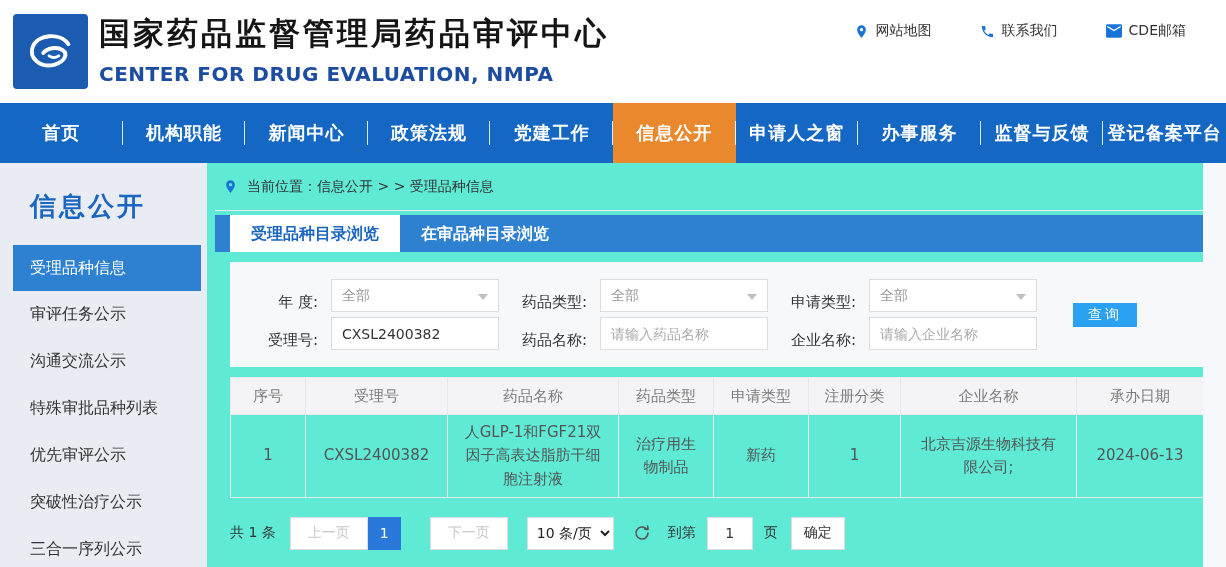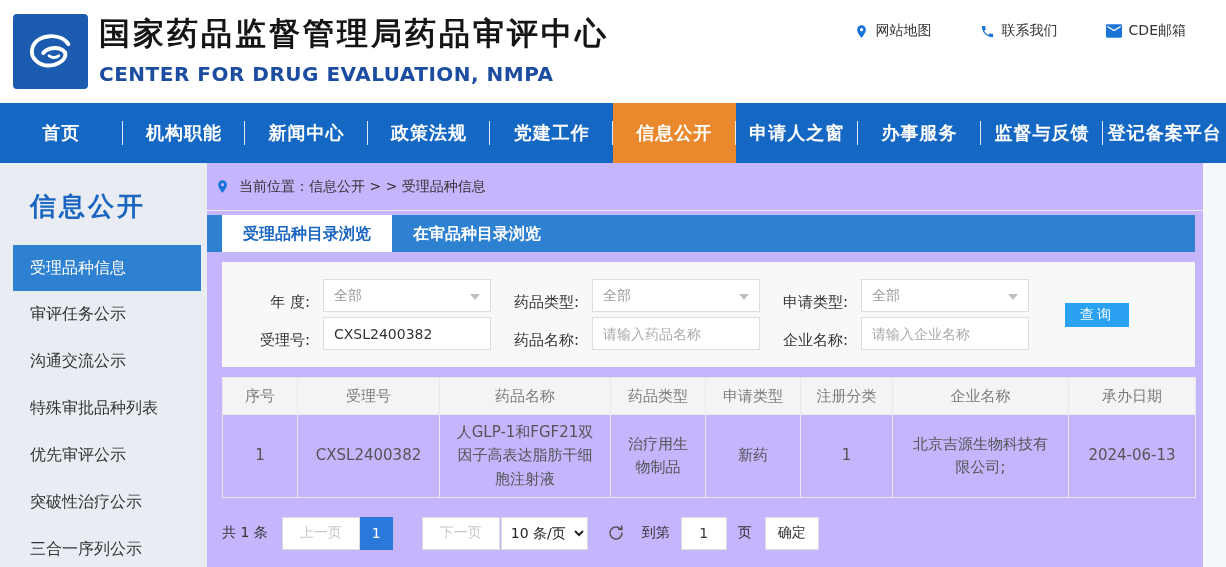--- a/index.html
+++ b/index.html
@@ -24,21 +24,21 @@
   .nav-item { flex:1; display:flex; align-items:center; justify-content:center; color:#fff; font-size:18px; font-weight:bold; letter-spacing:1px; cursor:pointer; position:relative; white-space:nowrap; }
   .nav-item:not(:first-child)::before { content:""; position:absolute; left:-1px; top:50%; transform:translateY(-50%); width:1px; height:24px; background:rgba(255,255,255,0.85); }
   .nav-item.active { background:#e9882c; }
 
   
   .page-body { display:flex; height:404px; }
   .sidebar { width:207px; background:#e9edf3; flex:none; }
   .sidebar-title { color:#1a66c0; font-size:26px; font-weight:bold; letter-spacing:3px; padding:26px 0 21px 30px; }
   .side-item { height:47px; display:flex; align-items:center; padding-left:30px; font-size:16px; color:#333; cursor:pointer; white-space:nowrap; }
   .side-item.active { background:#2e81d0; color:#fff; margin:0 6px 0 13px; padding-left:17px; height:46px; }
-  .main { width:996px; flex:none; background:#c4b5fd; }
+  .main { width:996px; flex:none; background:#5eead4; padding-left:8px; }
   .right-strip { flex:1; background:#f6f9fc; }
 
   
   .breadcrumb { height:48px; display:flex; align-items:center; gap:9px; padding-left:8px; border-bottom:1px solid #e9e9e9; font-size:14px; color:#333; }
 
   
   .tabs { margin-top:4px; height:37px; width:988px; background:#2e81d0; display:flex; padding-left:15px; }
   .tab { height:37px; line-height:37px; padding:0 21px; font-size:16px; font-weight:bold; color:#fff; cursor:pointer; white-space:nowrap; }
   .tab.active { background:#fff; color:#1a66c0; }
 
@@ -57,21 +57,21 @@
   table.results th { background:#f4f4f6; color:#7c7c7c; font-weight:normal; font-size:15px; height:37px; border:1px solid #e8e8e8; }
   table.results td { color:#555; font-size:15px; height:78px; border:1px solid #e8e8e8; text-align:center; padding:6px 14px; line-height:1.55; word-break:break-all; }
 
   
   .pagination { display:flex; align-items:center; margin:19px 0 0 15px; font-size:14px; color:#333; }
   .pg-total { margin-right:14px; white-space:nowrap; }
   .pg-btn { height:33px; display:flex; align-items:center; padding:0 17px; border:1px solid #dcdcdc; background:#fff; white-space:nowrap; }
   .pg-prev { color:#c9c9c9; cursor:default; }
   .pg-page { width:33px; padding:0; justify-content:center; background:#2a79da; border-color:#2a79da; color:#fff; cursor:pointer; }
   .pg-next { color:#c9c9c9; cursor:default;margin-left:29px; }
-  .pg-size { height:33px; margin-left:1px; border:1px solid #dcdcdc; background:#fff; font-size:14px; padding:0 5px; color:#222; outline:none; }
+  .pg-size { height:33px; margin-left:19px; border:1px solid #dcdcdc; background:#fff; font-size:14px; padding:0 5px; color:#222; outline:none; }
   .pg-refresh { margin-left:19px; display:flex; cursor:pointer; }
   .goto-label { margin-left:17px; white-space:nowrap; }
   .goto-input { width:46px; height:33px; border:1px solid #dcdcdc; margin:0 11px; text-align:center; font-size:14px; outline:none; color:#333; }
   .goto-unit { white-space:nowrap; }
   .confirm-btn { height:33px; margin-left:13px; padding:0 12px; border:1px solid #dcdcdc; background:#fff; font-size:14px; color:#333; cursor:pointer; white-space:nowrap; }
 </style>
 </head>
 <body>
 
 <div class="header">

